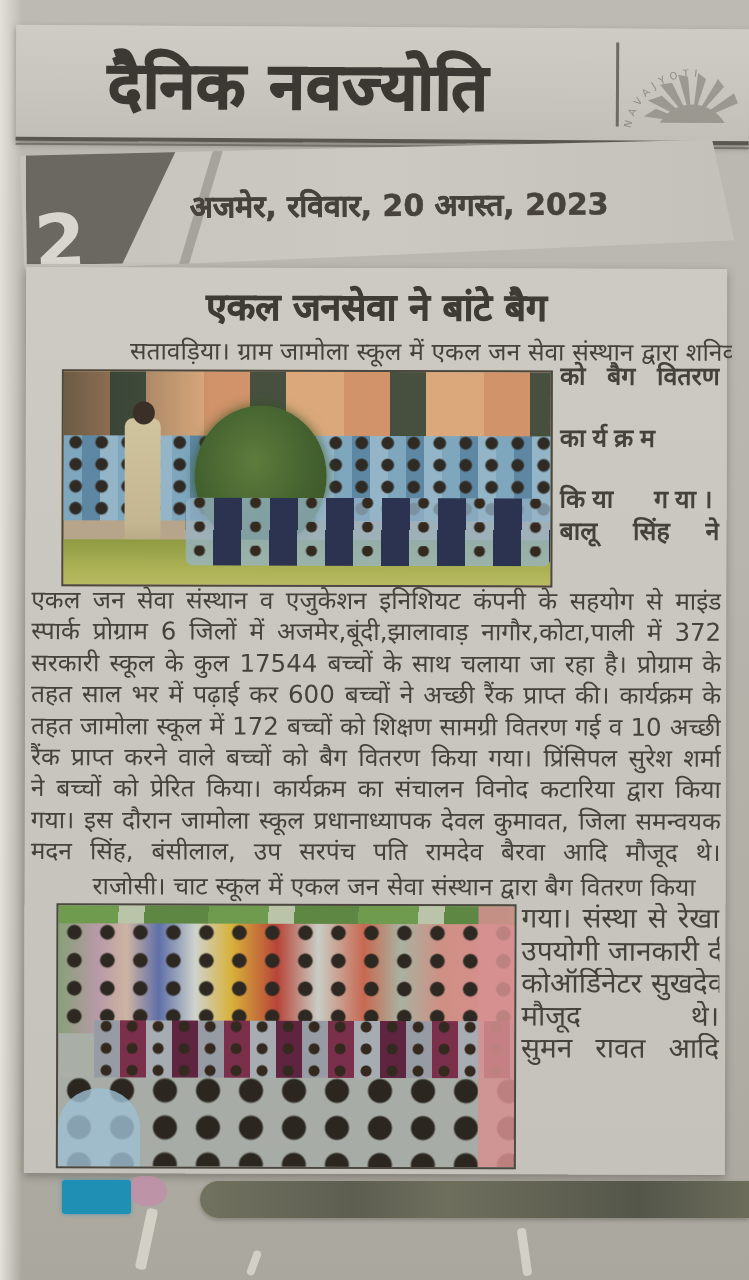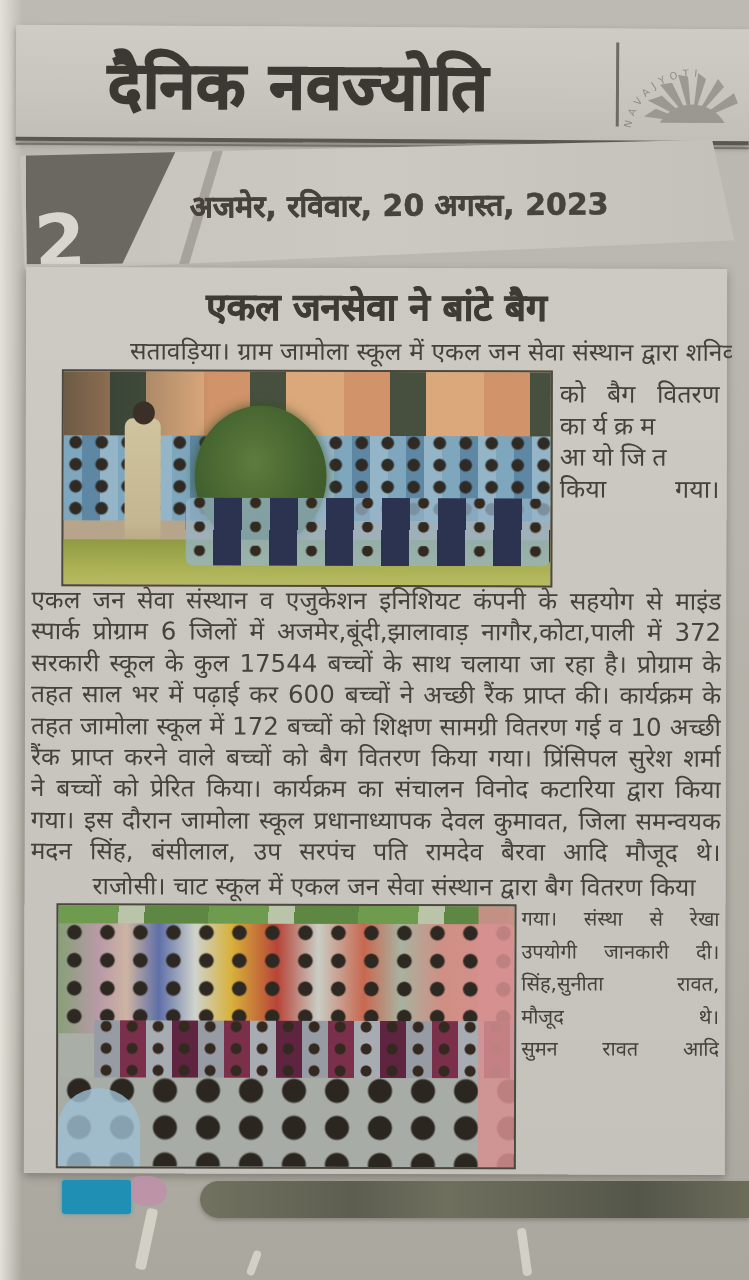--- a/index.html
+++ b/index.html
@@ -74,24 +74,24 @@
     white-space:nowrap;overflow:hidden;
   }
   .lead-line{top:66px;text-indent:98px;}
   .second-lead{top:601px;text-indent:62px;}
   .bodyblock{
     position:absolute;left:6px;top:317px;width:690px;font-size:24.5px;color:#46423b;
   }
   .bodyblock .line{line-height:31.4px;text-align:justify;text-align-last:justify;white-space:nowrap;overflow:hidden;}
   .sidecol{position:absolute;font-size:25px;color:#46423b;}
   .sidecol .line{text-align:justify;text-align-last:justify;overflow:hidden;white-space:nowrap;}
-  .sidecol1{left:534px;top:110px;width:160px;}
+  .sidecol1{left:534px;top:92px;width:160px;font-weight:bold;}
   .sidecol1 .line{line-height:31.5px;}
-  .sidecol1 .line:nth-child(2),.sidecol1 .line:nth-child(3){letter-spacing:7px;}
-  .sidecol2{left:497px;top:634px;width:198px;font-size:20px;}
+  .sidecol1 .line:nth-child(2),.sidecol1 .line:nth-child(3){letter-spacing:7px;margin-top:30px;}
+  .sidecol2{left:497px;top:634px;width:198px;font-size:28px;}
   .sidecol2 .line{line-height:32.6px;}
 
   
   .photo1{
     position:absolute;left:36px;top:102px;width:487px;height:213px;
     border:2px solid #4c483f;background:#b6a58a;overflow:hidden;
   }
   .p1-building{position:absolute;left:0;top:0;width:100%;height:60%;
     background:
       linear-gradient(90deg,rgba(42,54,44,.6) 0%,rgba(42,54,44,0) 30%),
@@ -204,22 +204,22 @@
       <div class="p1-crowd"></div>
       <div class="p1-bush"></div>
       <div class="p1-man"></div>
       <div class="p1-man-head"></div>
       <div class="p1-grass"></div>
       <div class="p1-seated"></div>
     </div>
     <div class="sidecol sidecol1">
         <div class="line">को बैग वितरण</div>
         <div class="line">कार्यक्रम</div>
-        <div class="line">आयोजित</div>
         <div class="line">किया गया।</div>
+        <div class="line">बालू सिंह ने</div>
       </div>
 
     <div class="bodyblock">
         <div class="line">एकल जन सेवा संस्थान व एजुकेशन इनिशियट कंपनी के सहयोग से माइंड</div>
         <div class="line">स्पार्क प्रोग्राम 6 जिलों में अजमेर,बूंदी,झालावाड़ नागौर,कोटा,पाली में 372</div>
         <div class="line">सरकारी स्कूल के कुल 17544 बच्चों के साथ चलाया जा रहा है। प्रोग्राम के</div>
         <div class="line">तहत साल भर में पढ़ाई कर 600 बच्चों ने अच्छी रैंक प्राप्त की। कार्यक्रम के</div>
         <div class="line">तहत जामोला स्कूल में 172 बच्चों को शिक्षण सामग्री वितरण गई व 10 अच्छी</div>
         <div class="line">रैंक प्राप्त करने वाले बच्चों को बैग वितरण किया गया। प्रिंसिपल सुरेश शर्मा</div>
         <div class="line">ने बच्चों को प्रेरित किया। कार्यक्रम का संचालन विनोद कटारिया द्वारा किया</div>
@@ -232,21 +232,21 @@
       <div class="p2-foliage"></div>
       <div class="p2-adults"></div>
       <div class="p2-kidsrow"></div>
       <div class="p2-front"></div>
       <div class="p2-front-blue"></div>
       <div class="p2-pink"></div>
     </div>
     <div class="sidecol sidecol2">
         <div class="line">गया। संस्था से रेखा</div>
         <div class="line">उपयोगी जानकारी दी।</div>
-        <div class="line">सिंह,सुनीता रावत,</div>
+        <div class="line">कोऑर्डिनेटर सुखदेव</div>
         <div class="line">मौजूद थे।</div>
         <div class="line">सुमन रावत आदि</div>
       </div>
   </div>
 
   <div class="mark-cyan"></div>
   <div class="mark-pink"></div>
   <div class="mark-bar"></div>
   <div class="scratch scratch1"></div>
   <div class="scratch scratch2"></div>

